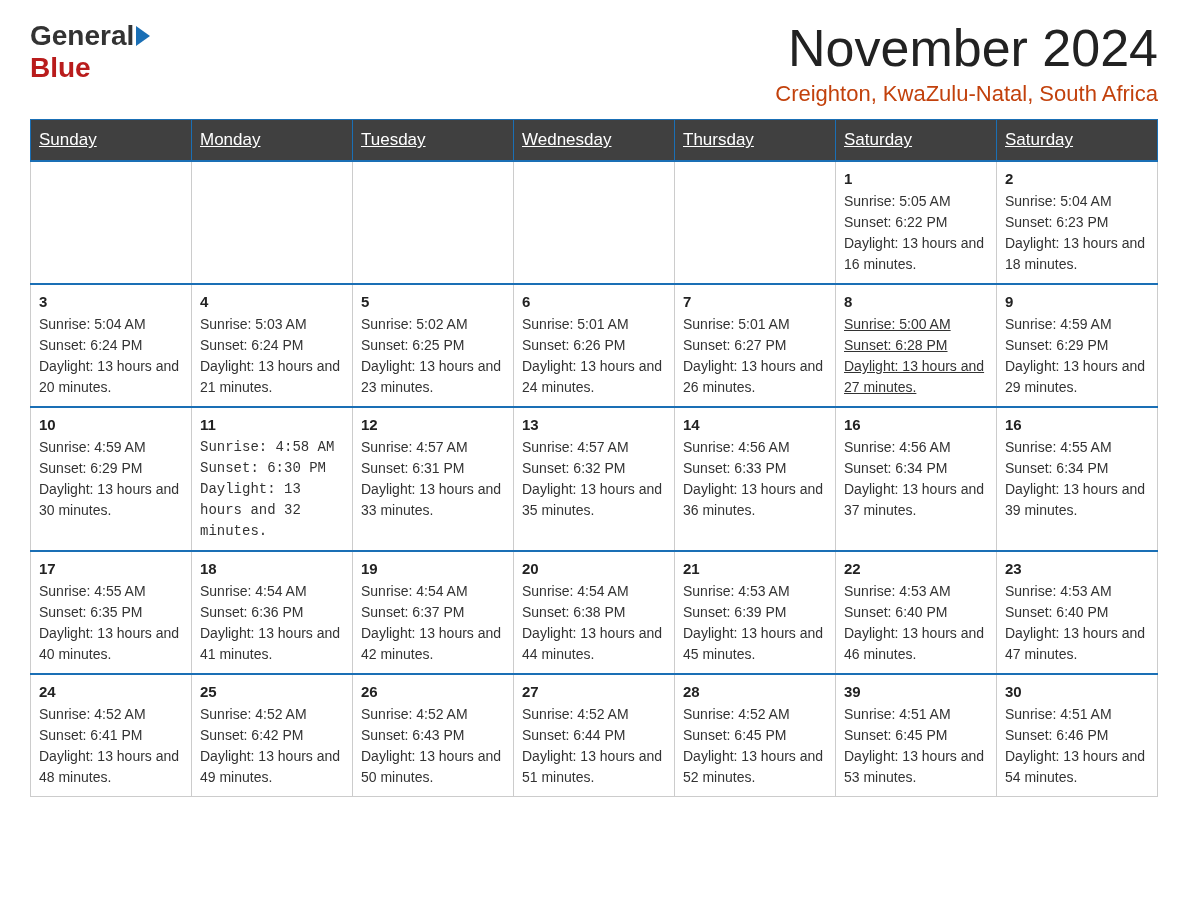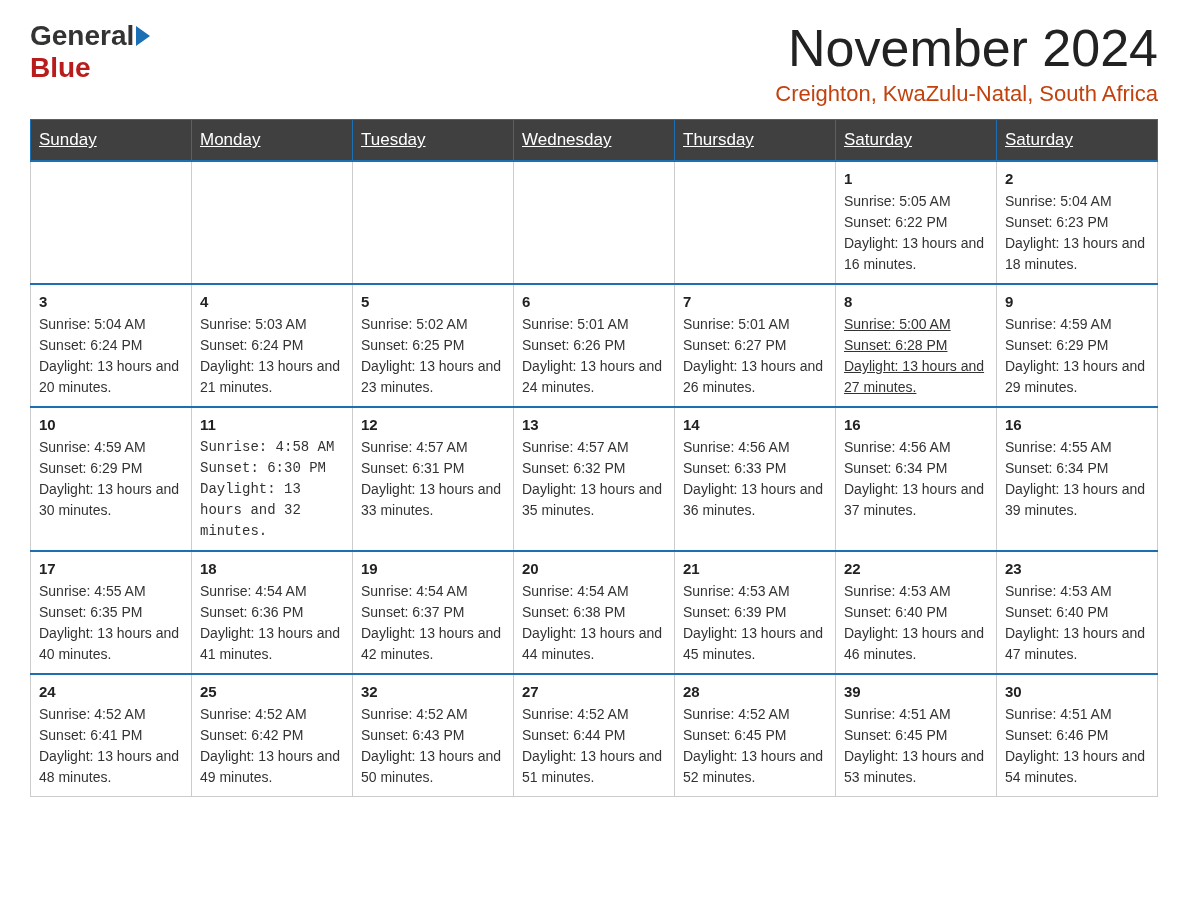--- a/index.html
+++ b/index.html
@@ -298,21 +298,21 @@
 Sunset: 6:41 PM
 Daylight: 13 hours and 48 minutes.</div>
         </td>
         <td>
           <span class="day-number">25</span>
           <div class="day-info" style="white-space: pre-line;">Sunrise: 4:52 AM
 Sunset: 6:42 PM
 Daylight: 13 hours and 49 minutes.</div>
         </td>
         <td>
-          <span class="day-number">32</span>
+          <span class="day-number">26</span>
           <div class="day-info" style="white-space: pre-line;">Sunrise: 4:52 AM
 Sunset: 6:43 PM
 Daylight: 13 hours and 50 minutes.</div>
         </td>
         <td>
           <span class="day-number">27</span>
           <div class="day-info" style="white-space: pre-line;">Sunrise: 4:52 AM
 Sunset: 6:44 PM
 Daylight: 13 hours and 51 minutes.</div>
         </td>

